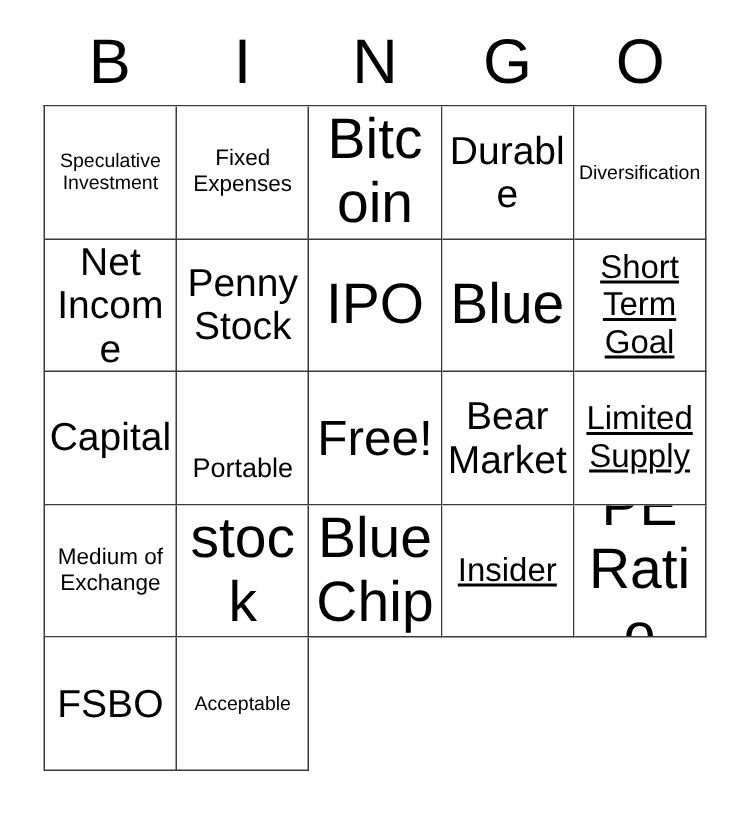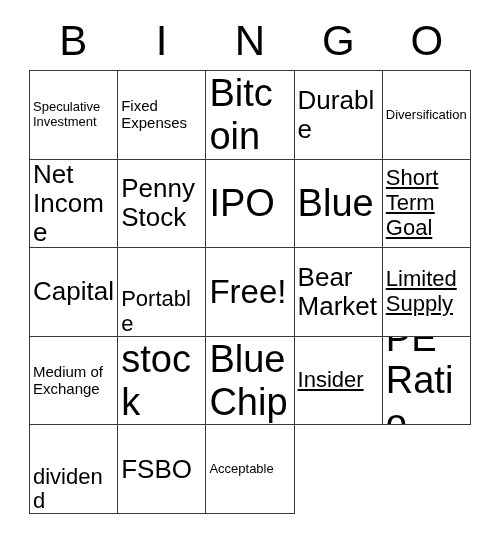--- a/index.html
+++ b/index.html
@@ -60,37 +60,37 @@
     box-sizing: border-box;
     background: #ffffff;
   }
   .bingo-cell {
     border-right: 1.5px solid #3a3a3a;
     border-bottom: 1.5px solid #3a3a3a;
     box-sizing: border-box;
     display: flex;
     align-items: center;
     justify-content: center;
-    text-align: left;
+    text-align: center;
     padding: 2px 3px;
     overflow: hidden;
     background: #ffffff;
   }
   .cell-text {
     display: block;
     width: 100%;
     line-height: 1.12;
     word-wrap: break-word;
     color: #000000;
   }
 
   
   .fs-xs   { font-size: 13px; }
   .fs-sm   { font-size: 15px; }
-  .fs-md   { font-size: 22px; margin-top: 40px; }
+  .fs-md   { font-size: 18px; margin-top: 40px; }
   .fs-lg   { font-size: 22px; text-decoration: underline; }
   .fs-xl   { font-size: 26px; }
   .fs-xxl  { font-size: 38px; }
   .fs-free { font-size: 33px; }
 </style>
 </head>
 <body>
 
 <div id="bingo-card" style="background: rgb(255, 255, 255);">
 
@@ -162,23 +162,20 @@
         <span class="cell-text fs-xxl">Blue Chip</span>
       </div>
     <div class="bingo-cell">
         <span class="cell-text fs-lg">Insider</span>
       </div>
     <div class="bingo-cell">
         <span class="cell-text fs-xxl">PE Ratio</span>
       </div>
 
     <div class="bingo-cell">
-        <span class="cell-text fs-md">dividend</span>
-      </div>
-    <div class="bingo-cell">
         <span class="cell-text fs-xl">FSBO</span>
       </div>
     <div class="bingo-cell">
         <span class="cell-text fs-xs">Acceptable</span>
       </div>
   </div>
 
 </div>
 
 </body></html>

